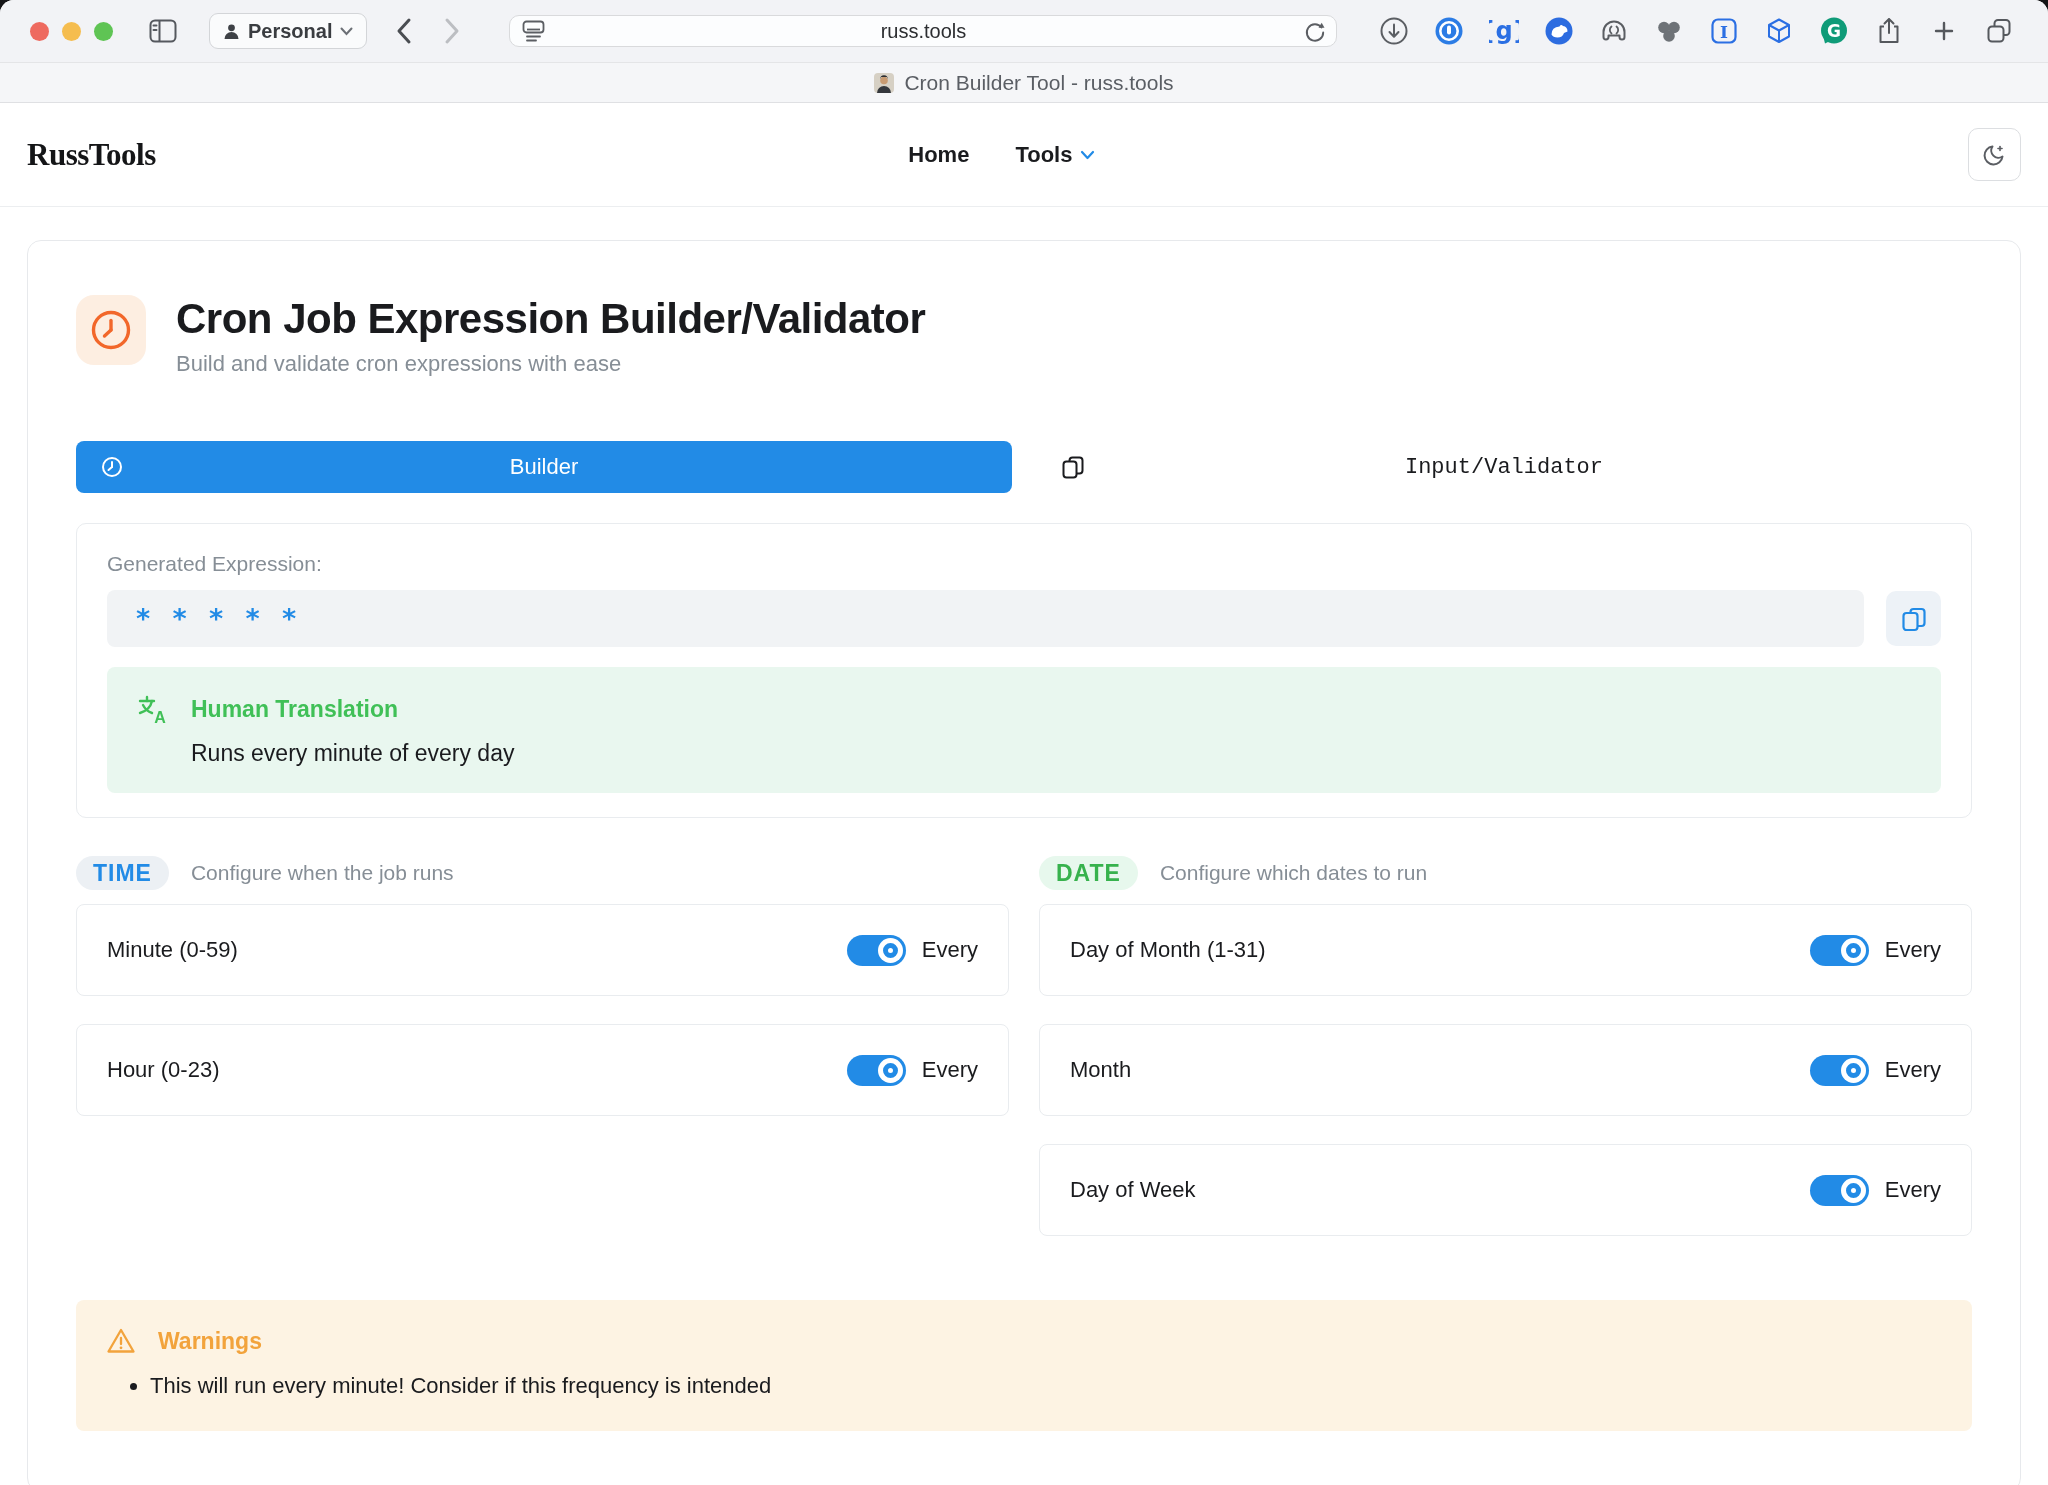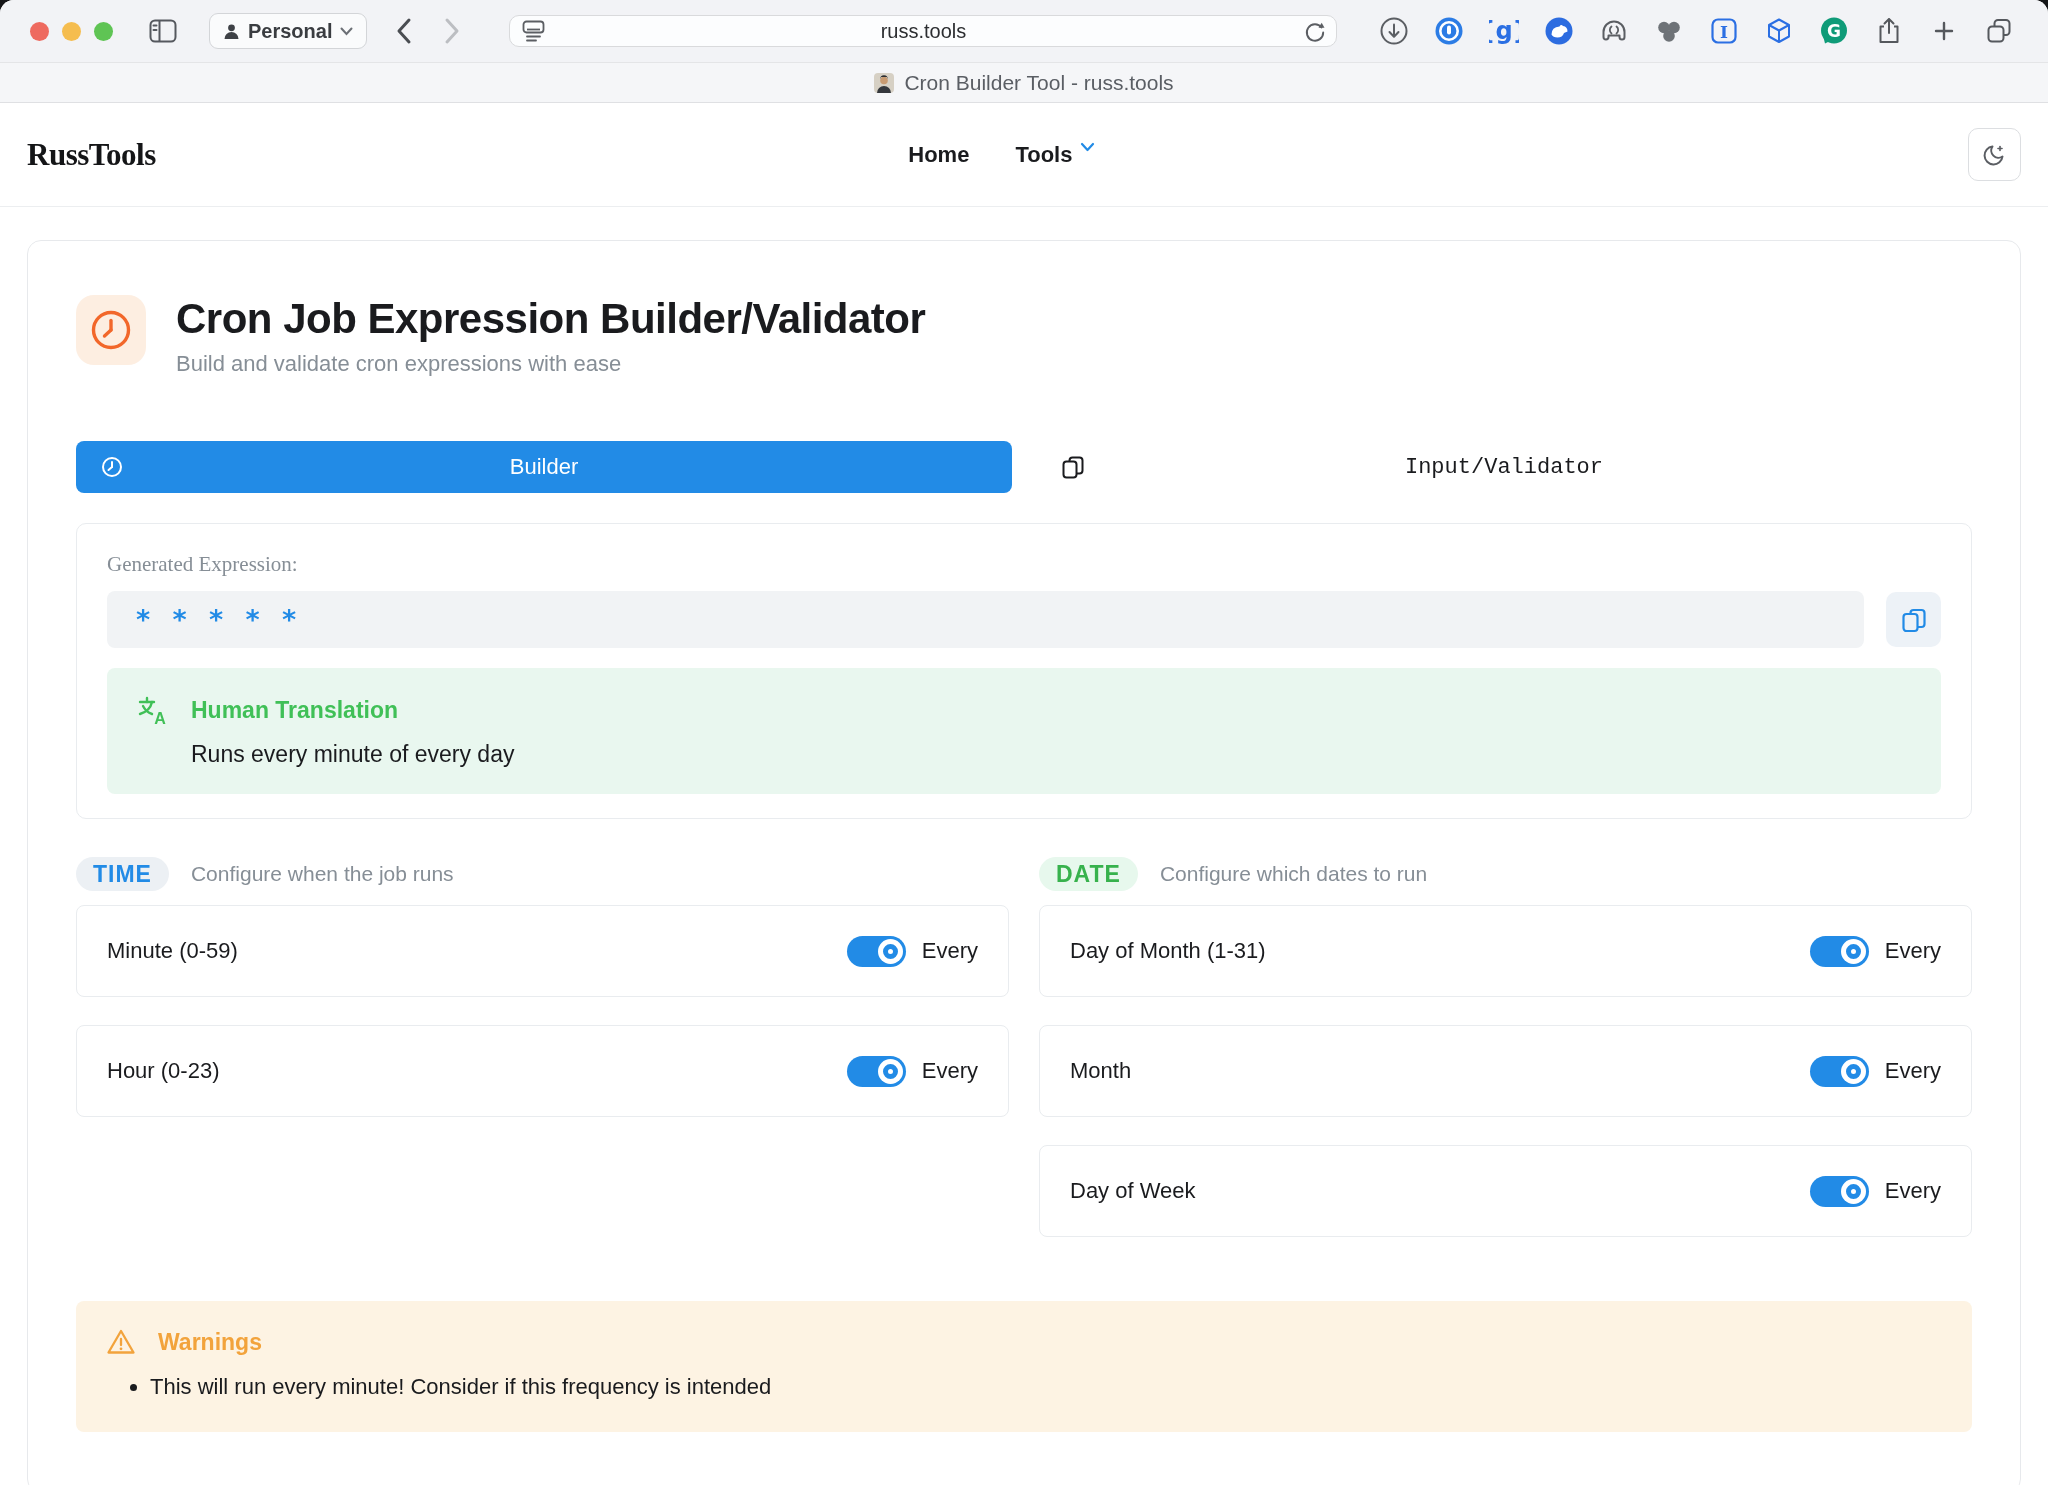--- a/index.html
+++ b/index.html
@@ -23,40 +23,40 @@
   .ext { width:30px; height:30px; display:flex; align-items:center; justify-content:center; }
 
   
   .tabbar { height:41px; background:#f5f6f8; border-top:1px solid #e4e5e7; border-bottom:1px solid #dfe0e3; display:flex; align-items:center; justify-content:center; gap:10px; flex:none; }
   .tab-title { font-size:21px; color:#5a5e64; }
 
   
   .siteheader { height:104px; background:#fff; border-bottom:1px solid #eceef0; display:flex; align-items:center; padding:0 27px; flex:none; }
   .brand { font-size:31px; font-weight:800; color:#141517; letter-spacing:-0.5px;font-family:Liberation Serif, serif; }
   .mainnav { margin-left:auto; margin-right:auto; display:flex; align-items:center; gap:46px; transform:translateX(-60px); }
-  .nav-item { font-size:22px; font-weight:600; color:#1a1b1e; display:flex; gap:8px; cursor:pointer; }
+  .nav-item { font-size:22px; font-weight:600; color:#1a1b1e; display:flex; align-items:center; gap:8px; cursor:pointer; }
   .mode-btn { width:53px; height:53px; border:1.5px solid #dcdee1; border-radius:10px; background:#fff; display:flex; align-items:center; justify-content:center; }
 
   
   .content { flex:1; background:#fff; padding:33px 27px; }
   .card { border:1px solid #e7e9ec; border-radius:14px; background:#fff; min-height:1164px; padding:54px 48px 60px; }
 
   .title-row { display:flex; gap:30px; }
   .tool-icon-tile { width:70px; height:70px; border-radius:18px; background:#fdeee1; display:flex; align-items:center; justify-content:center; flex:none; }
   .page-title { font-size:42px; font-weight:700; color:#1a1b1e; letter-spacing:-0.5px; }
   .page-subtitle { margin-top:8px; font-size:22px; color:#868e96; }
 
   .tabs-row { margin-top:64px; display:flex; gap:24px; height:52px; }
   .seg-tab { flex:1; border-radius:8px; position:relative; display:flex; align-items:center; justify-content:center; font-size:22px; cursor:pointer; border:none; background:transparent; }
   .seg-tab .tab-ico { position:absolute; left:24px; display:flex; }
   .seg-tab.active { background:#228be6; color:#fff; font-weight:500; }
   .seg-tab.inactive { color:#1a1b1e;font-family:Liberation Mono, monospace; }
 
   .exp-panel { margin-top:30px; border:1px solid #e9ecef; border-radius:10px; padding:28px 30px 24px; }
-  .exp-label { font-size:21px; color:#868e96;font-family:Liberation Serif, serif; }
+  .exp-label { font-size:21px; color:#868e96; }
   .exp-row { margin-top:14px; display:flex; align-items:center; gap:22px; }
   .exp-input { flex:1; height:57px; background:#f1f3f5; border-radius:8px; display:flex; align-items:center; padding:0 28px; font-family:"DejaVu Sans Mono", monospace; font-size:27px; font-weight:700; color:#228be6; letter-spacing:2px; }
   .copy-btn { width:55px; height:55px; background:#edf2f7; border:none; border-radius:10px; display:flex; align-items:center; justify-content:center; cursor:pointer; }
 
   .translation { margin-top:20px; background:#e9f7ef; border-radius:8px; padding:26px 30px; }
   .trans-head { display:flex; align-items:center; gap:22px; }
   .trans-title { font-size:23px; font-weight:700; color:#40c057; }
   .trans-text { margin-top:15px; margin-left:54px; font-size:23px; color:#1a1b1e; }
 
   .sections { margin-top:38px; display:grid; grid-template-columns:1fr 1fr; column-gap:30px; }

